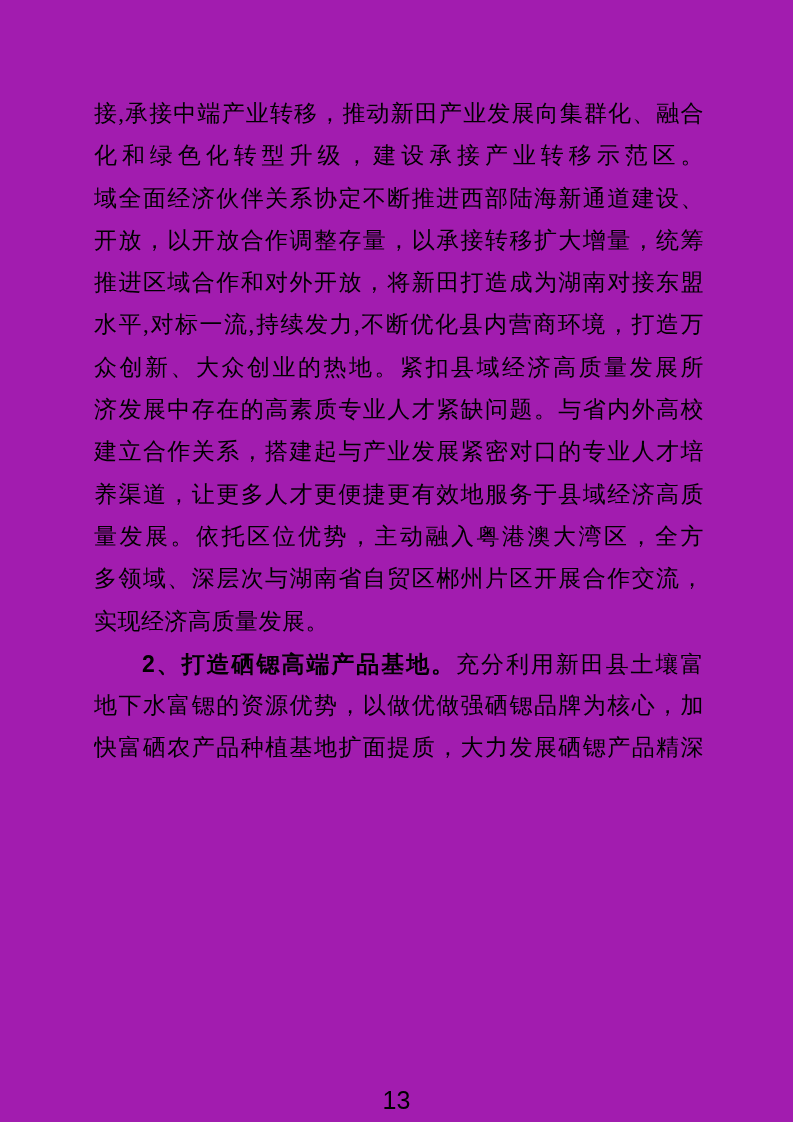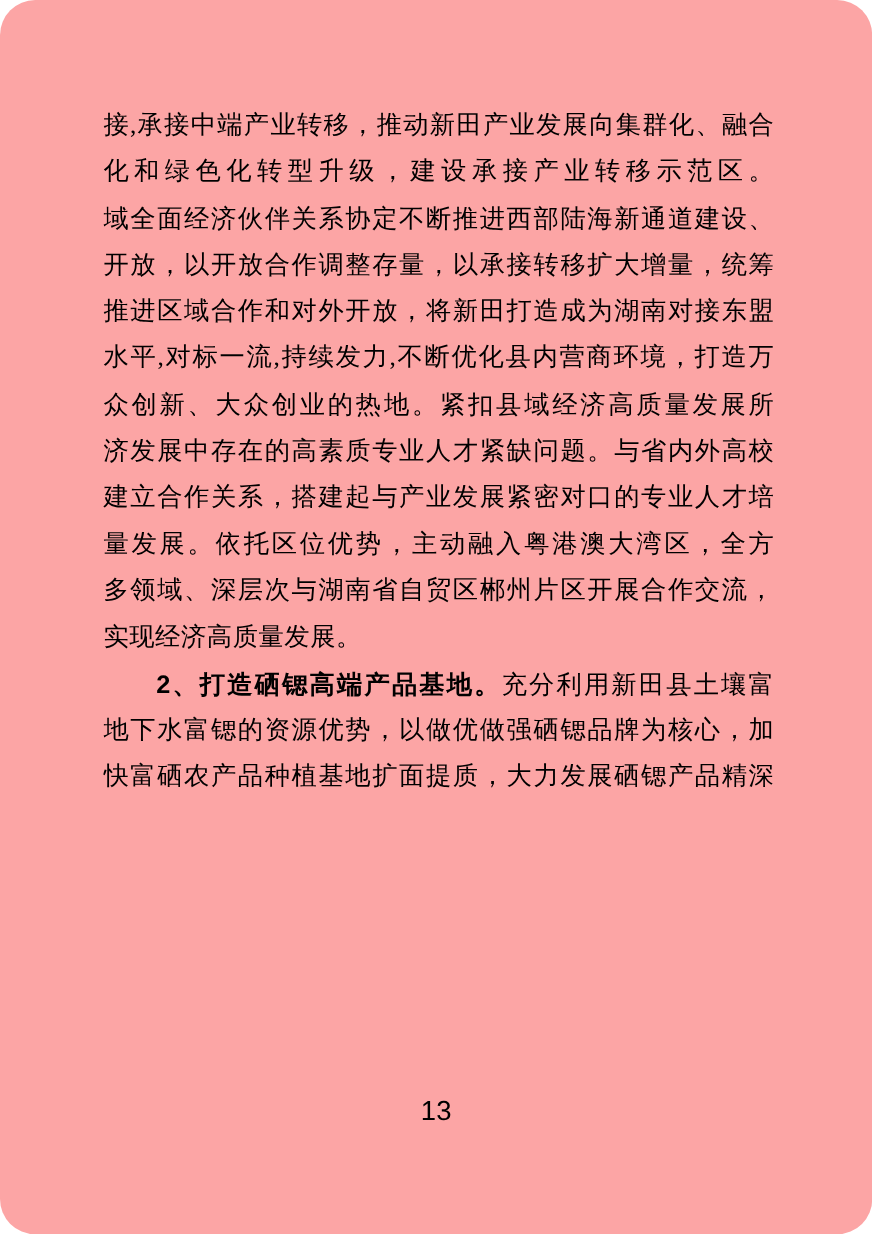--- a/index.html
+++ b/index.html
@@ -4,25 +4,24 @@
 <style>
   html, body {
     margin: 0;
     padding: 0;
     background: #ffffff;
   }
   .page {
     position: relative;
     width: 793px;
     height: 1122px;
-    background: #fca5a5;
+    background: #a21caf;
     color: #000000;
     font-family: "Liberation Serif", serif;
     overflow: hidden;
-    border-radius: 32px;
   }
   .text-block {
     position: absolute;
     left: 94px;
     top: 93px;
     width: 610px;
   }
   .line {
     font-size: 23px;
     line-height: 42.3px;
@@ -41,41 +40,42 @@
     text-indent: 48px;
   }
   .seg-bold {
     font-weight: 700;
     font-family: "Liberation Sans", sans-serif;
   }
   .page-number {
     position: absolute;
     left: 0;
     right: 0;
-    top: 996px;
+    top: 1086px;
     text-align: center;
     font-family: "Liberation Sans", sans-serif;
     font-size: 25px;
     color: #000000;
   }
 </style>
 </head>
 <body>
 
 <div class="page">
   <div class="text-block">
       <div class="line justify"><span>接,承接中端产业转移，推动新田产业发展向集群化、融合</span></div>
       <div class="line justify"><span>化和绿色化转型升级，建设承接产业转移示范区。</span></div>
       <div class="line justify"><span>域全面经济伙伴关系协定不断推进西部陆海新通道建设、</span></div>
       <div class="line justify"><span>开放，以开放合作调整存量，以承接转移扩大增量，统筹</span></div>
       <div class="line justify"><span>推进区域合作和对外开放，将新田打造成为湖南对接东盟</span></div>
       <div class="line justify"><span>水平,对标一流,持续发力,不断优化县内营商环境，打造万</span></div>
       <div class="line justify"><span>众创新、大众创业的热地。紧扣县域经济高质量发展所需，</span></div>
       <div class="line justify"><span>济发展中存在的高素质专业人才紧缺问题。与省内外高校</span></div>
       <div class="line justify"><span>建立合作关系，搭建起与产业发展紧密对口的专业人才培</span></div>
+      <div class="line justify"><span>养渠道，让更多人才更便捷更有效地服务于县域经济高质</span></div>
       <div class="line justify"><span>量发展。依托区位优势，主动融入粤港澳大湾区，全方位、</span></div>
       <div class="line justify"><span>多领域、深层次与湖南省自贸区郴州片区开展合作交流，</span></div>
       <div class="line"><span>实现经济高质量发展。</span></div>
       <div class="line indent justify"><span class="seg-bold">2、打造硒锶高端产品基地。</span><span>充分利用新田县土壤富硒、</span></div>
       <div class="line justify"><span>地下水富锶的资源优势，以做优做强硒锶品牌为核心，加</span></div>
       <div class="line justify"><span>快富硒农产品种植基地扩面提质，大力发展硒锶产品精深</span></div>
     </div>
   <div class="page-number">13</div>
 </div>
 

